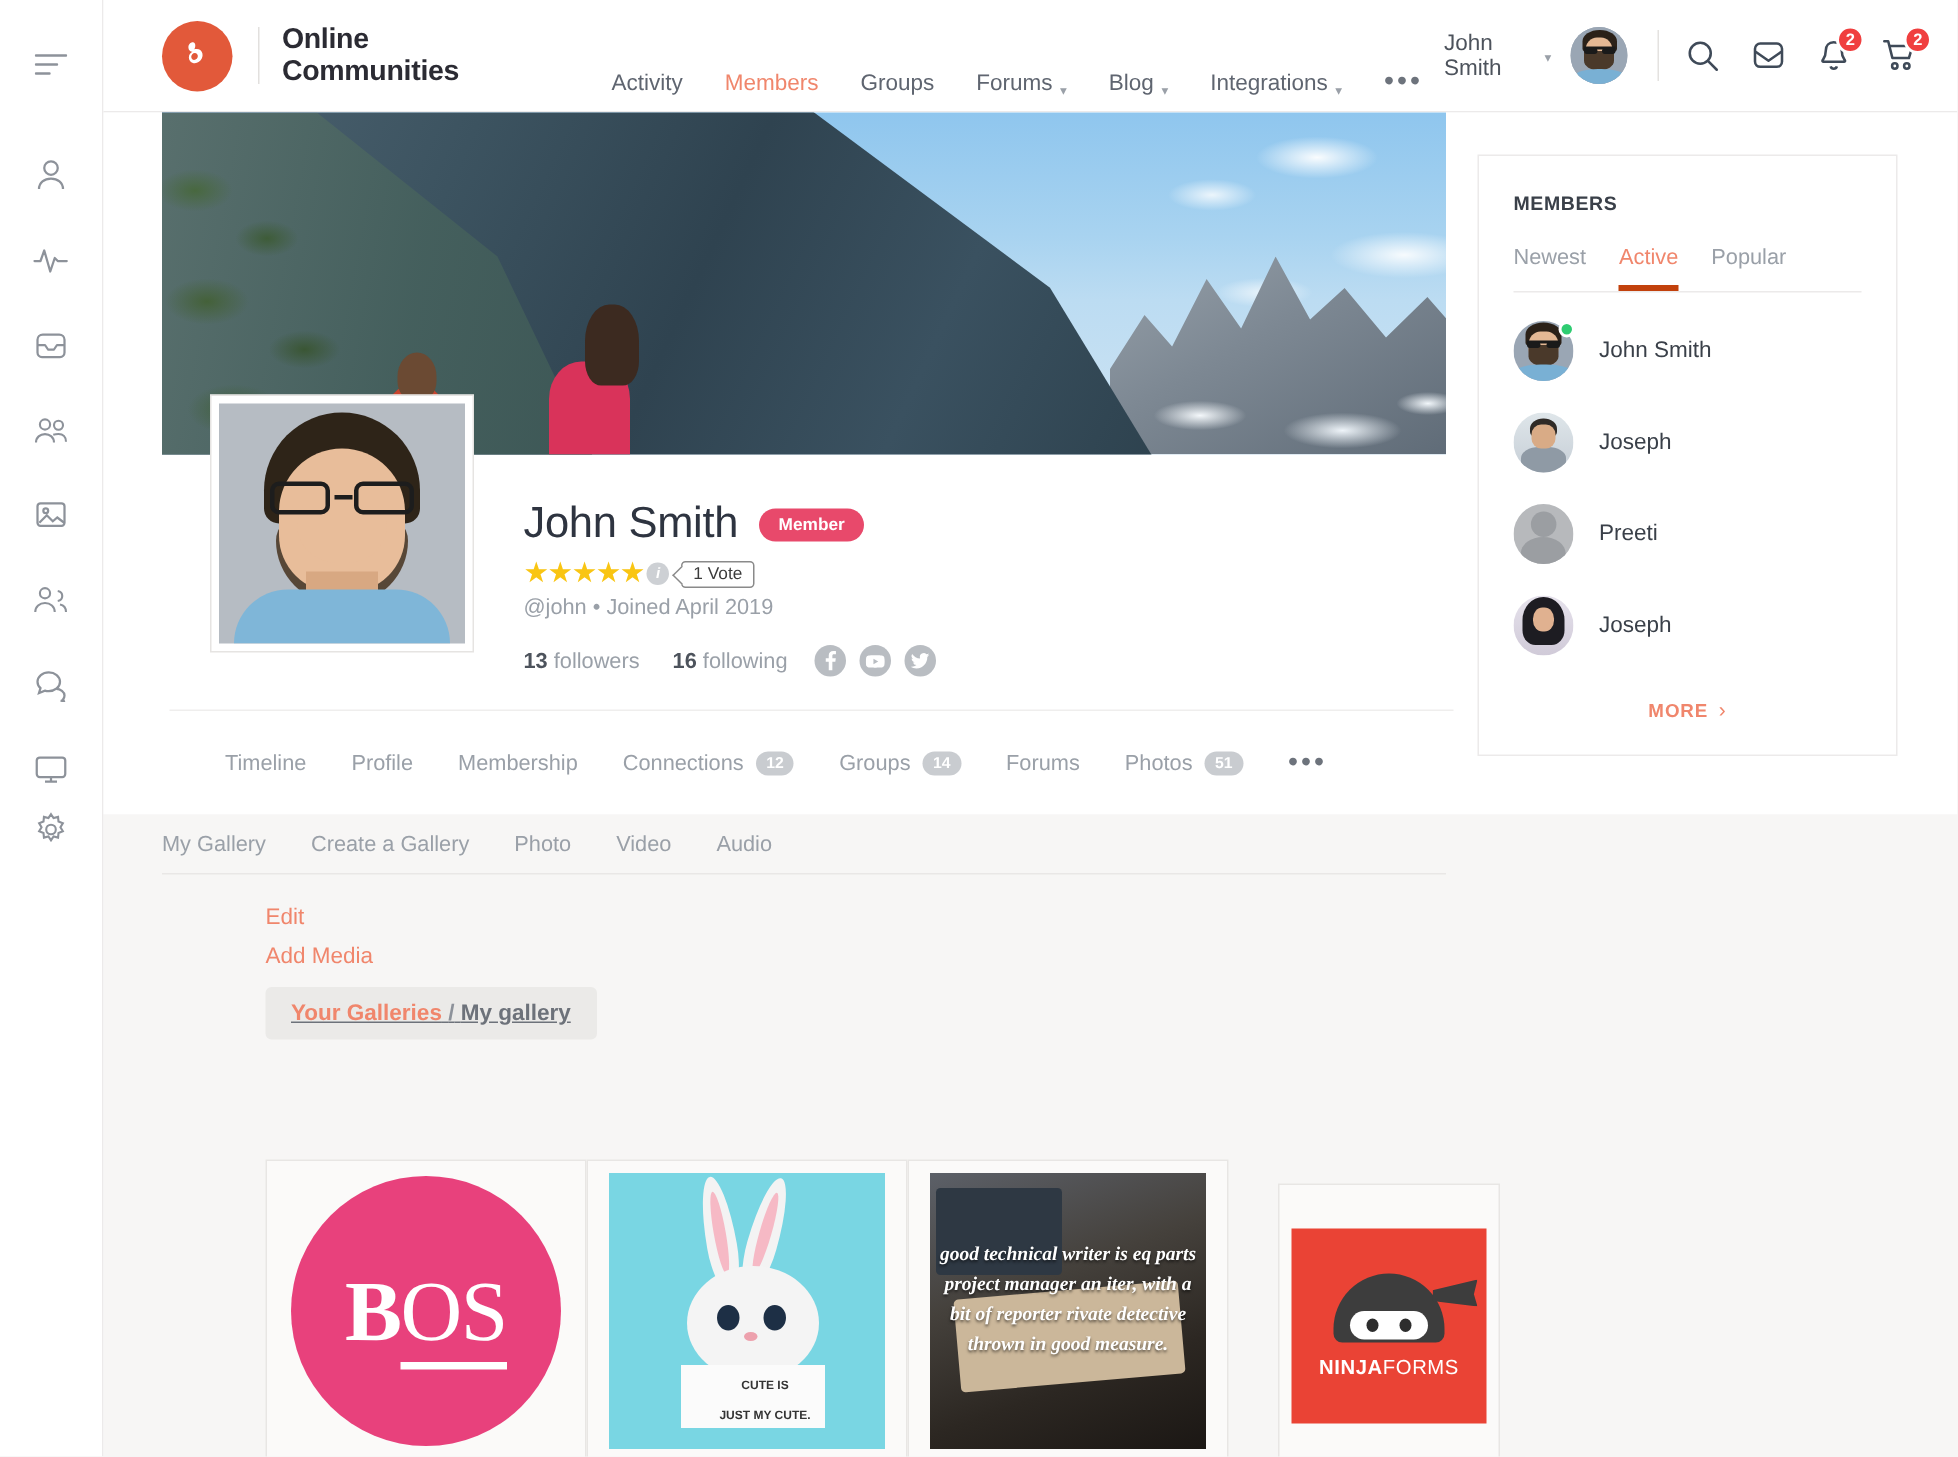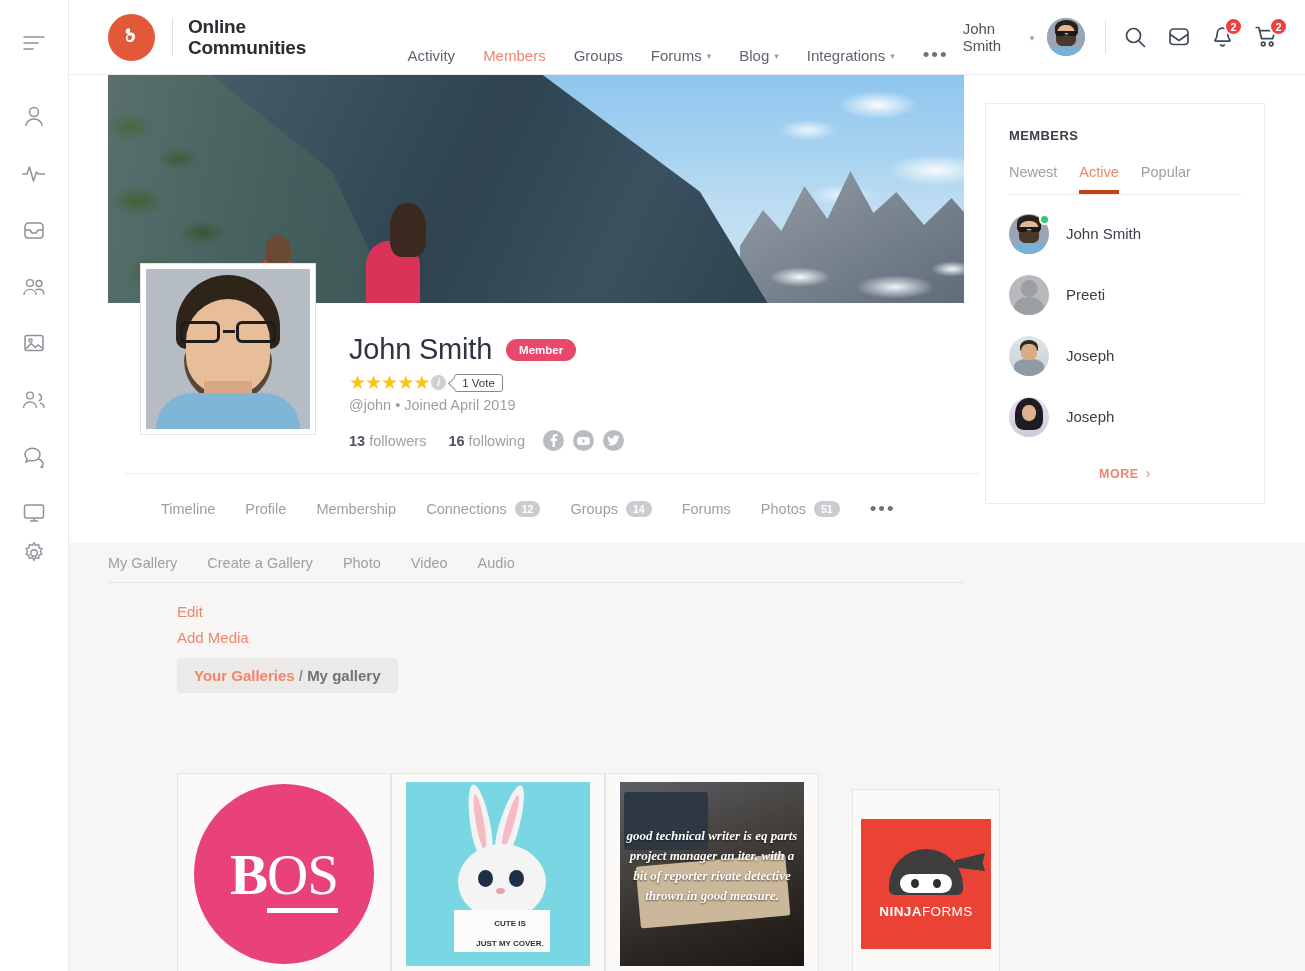--- a/index.html
+++ b/index.html
@@ -39,21 +39,21 @@
     display: flex; align-items: center; justify-content: center; flex: none;
   }
   .brand-div { width: 1px; height: 38px; background: #e2e0de; margin: 0 15px 0 17px; }
   .brand-name {
     font-size: 19px; line-height: 21px; font-weight: bold; color: #2b2b33;
     letter-spacing: -0.2px;
   }
   .mainnav { display: flex; align-items: center; margin-left: 38px; gap: 0; }
   .mainnav a {
     font-size: 15px; color: #5f6570; text-decoration: none; padding: 0 14px;
-    display: flex; align-items: center; gap: 5px; white-space: nowrap; margin-top: 36px;
+    display: flex; align-items: flex-end; gap: 5px; white-space: nowrap; margin-top: 36px;
   }
   .mainnav a.active { color: #f0866c; }
   .caret { font-size: 9px; color: #9aa0a8; position: relative; top: 1px; }
   .dots-h { letter-spacing: 2px; font-size: 19px; color: #6d737c; line-height: 10px; }
   .topright { margin-left: auto; display: flex; align-items: center; padding-right: 27px; }
   .user-name { font-size: 15px; color: #4d535c; }
   .user-av {
     width: 38px; height: 38px; border-radius: 50%; margin-left: 13px; overflow: hidden;
     background: #9aa6b4; position: relative; flex: none;
   }
@@ -169,21 +169,21 @@
   }
   .pm-handle { font-size: 14.5px; color: #9aa0a8; margin-top: 5px; }
   .pm-follow { display: flex; align-items: center; gap: 0; margin-top: 17px; font-size: 14.5px; color: #9aa0a8; }
   .pm-follow b { color: #4d535c; font-weight: bold; }
   .soc {
     width: 21px; height: 21px; border-radius: 50%; background: #b9bdc2; color:#fff;
     display: inline-flex; align-items: center; justify-content: center; margin-left: 9px;
   }
 
   .tabs-row {
-    position: absolute; left: 16px; top: 398px; width: 856px; height: 70px;
+    position: absolute; left: 5px; top: 398px; width: 856px; height: 70px;
     border-top: 1px solid #efeeed; display: flex; align-items: center; padding-left: 22px;
   }
   .tab { font-size: 14.5px; color: #9aa0a8; padding: 0 15px; display: flex; align-items: center; gap: 8px; }
   .tab .cnt {
     background: #c9ccd0; color: #fff; font-size: 10.5px; font-weight: bold;
     border-radius: 9px; padding: 2px 7px; min-width: 22px; text-align: center;
   }
 
   
   .subnav {
@@ -192,21 +192,21 @@
   }
   .subnav a { font-size: 14.5px; color: #9aa0a8; text-decoration: none; padding: 0 15px; }
   .subnav a:first-child { padding-left: 0; }
 
   .gal-actions { position: absolute; left: 108px; top: 528px; }
   .gal-actions a {
     display: block; color: #f0866c; font-size: 15px; text-decoration: none; margin-bottom: 9px;
   }
   .crumb {
     position: absolute; left: 108px; top: 583px; background: #ebeae8; border-radius: 4px;
-    padding: 9px 17px; font-size: 15px; font-weight: bold; color: #6d727a;
+    padding: 9px 17px; font-size: 15px; font-weight: bold; color: #6d727a; text-decoration: underline;
   }
   .crumb .cur { color: #f0866c; }
   .crumb .sep { color: #8d929a; font-weight: bold; }
 
   .grid { position: absolute; left: 108px; top: 698px; display: flex; gap: 0; }
   .gcell { width: 214px; }
   .gcell.small { width: 214px; }
   .gframe {
     background: #fbfaf9; border: 1px solid #e8e6e4; padding: 0;
     display: flex; align-items: center; justify-content: center; overflow: hidden;
@@ -612,21 +612,21 @@
               </div>
             <div class="b-ear b-ear2">
                 <div class="b-ear-in" style="left:6px;top:10px"></div>
               </div>
             <div class="b-head"></div>
             <div class="b-eye l"></div>
               <div class="b-eye r"></div>
             <div class="b-nose"></div>
             <div class="b-sign">
               <span>CUTE IS</span>
-              <span>JUST MY COVER.</span>
+              <span>JUST MY CUTE.</span>
             </div>
           </div>
         </div>
 
       </div>
 
       <div class="gcell">
         <div class="gframe big">
           <div class="quote-img">
             <div class="q-lap"></div>
@@ -684,36 +684,36 @@
                   <div class="s"></div>
                 </div>
               </div>
             <span class="online-dot"></span>
           </div>
           <div class="wname">John Smith</div>
         </div>
         <div class="wid-row">
           <div class="wav">
               <div class="wav-in">
-                <div class="silh"></div>
-              </div>
-            </div>
-          <div class="wname">Preeti</div>
-        </div>
-        <div class="wid-row">
-          <div class="wav">
-              <div class="wav-in">
                 <div class="ph-joseph">
                   <div class="b"></div>
                   <div class="h"></div>
                   <div class="f"></div>
                 </div>
               </div>
             </div>
           <div class="wname">Joseph</div>
+        </div>
+        <div class="wid-row">
+          <div class="wav">
+              <div class="wav-in">
+                <div class="silh"></div>
+              </div>
+            </div>
+          <div class="wname">Preeti</div>
         </div>
         <div class="wid-row">
           <div class="wav">
               <div class="wav-in">
                 <div class="ph-alyssa">
                   <div class="h"></div>
                   <div class="f"></div>
                 </div>
               </div>
             </div>

